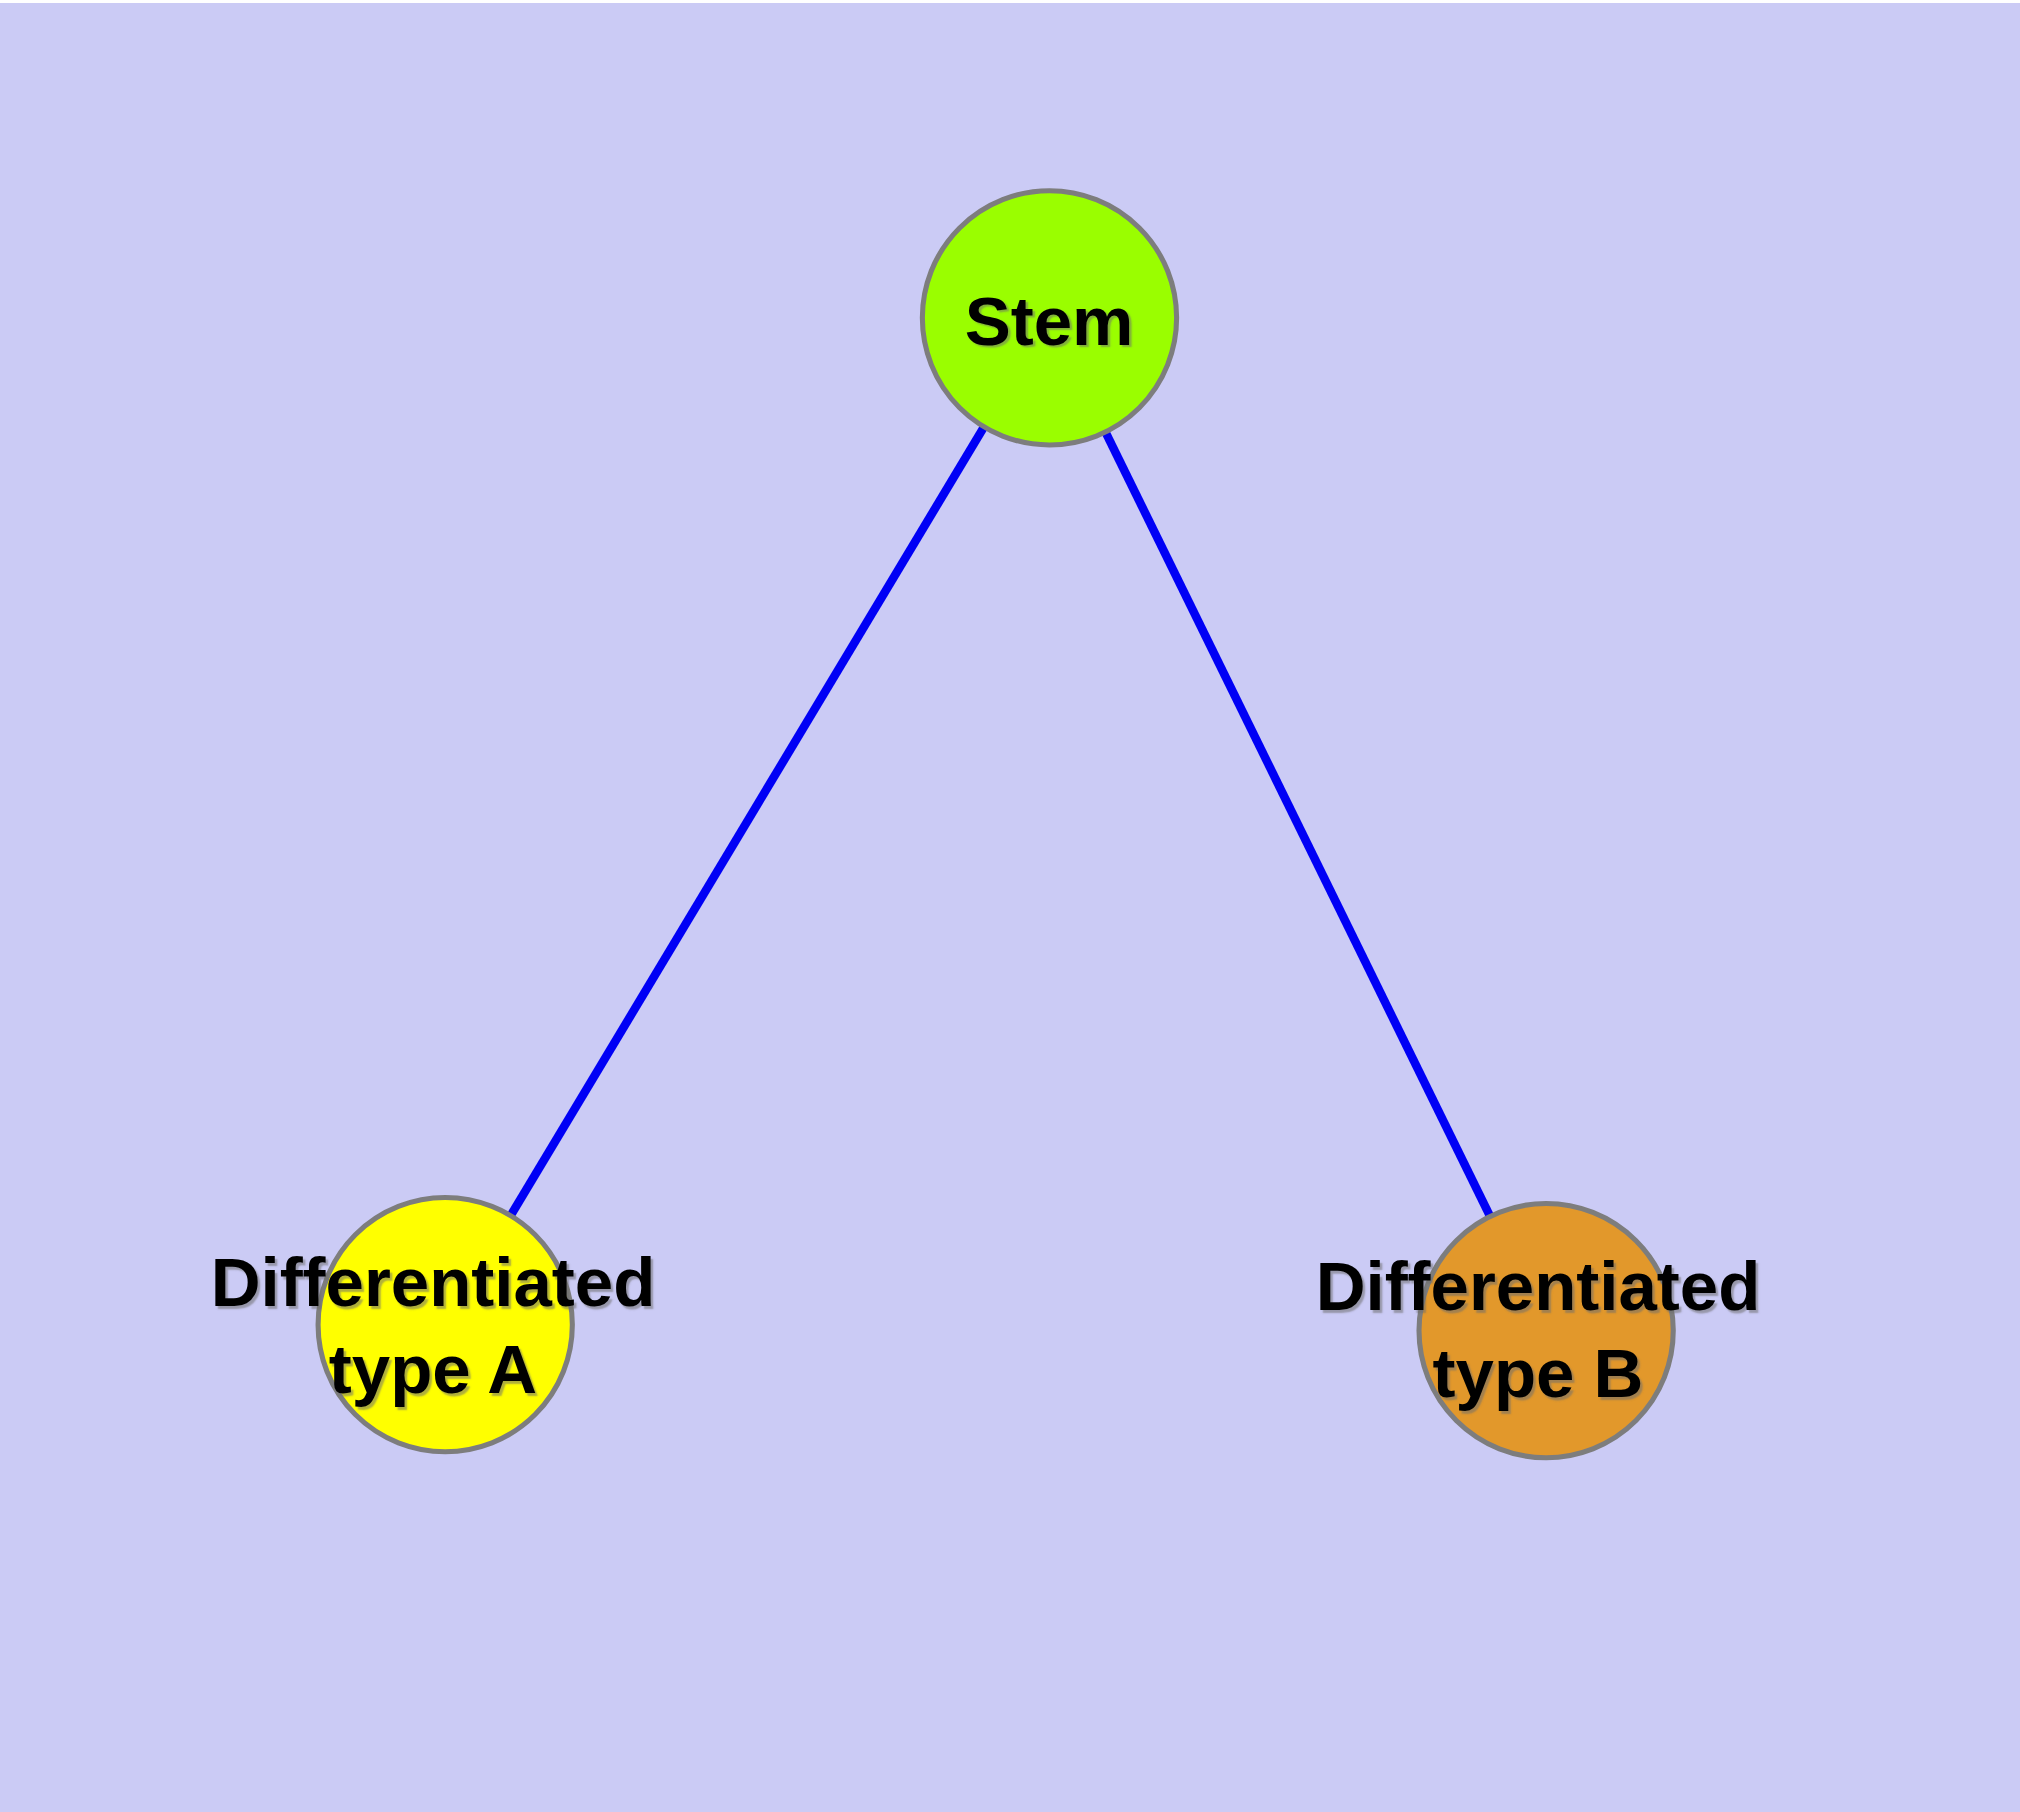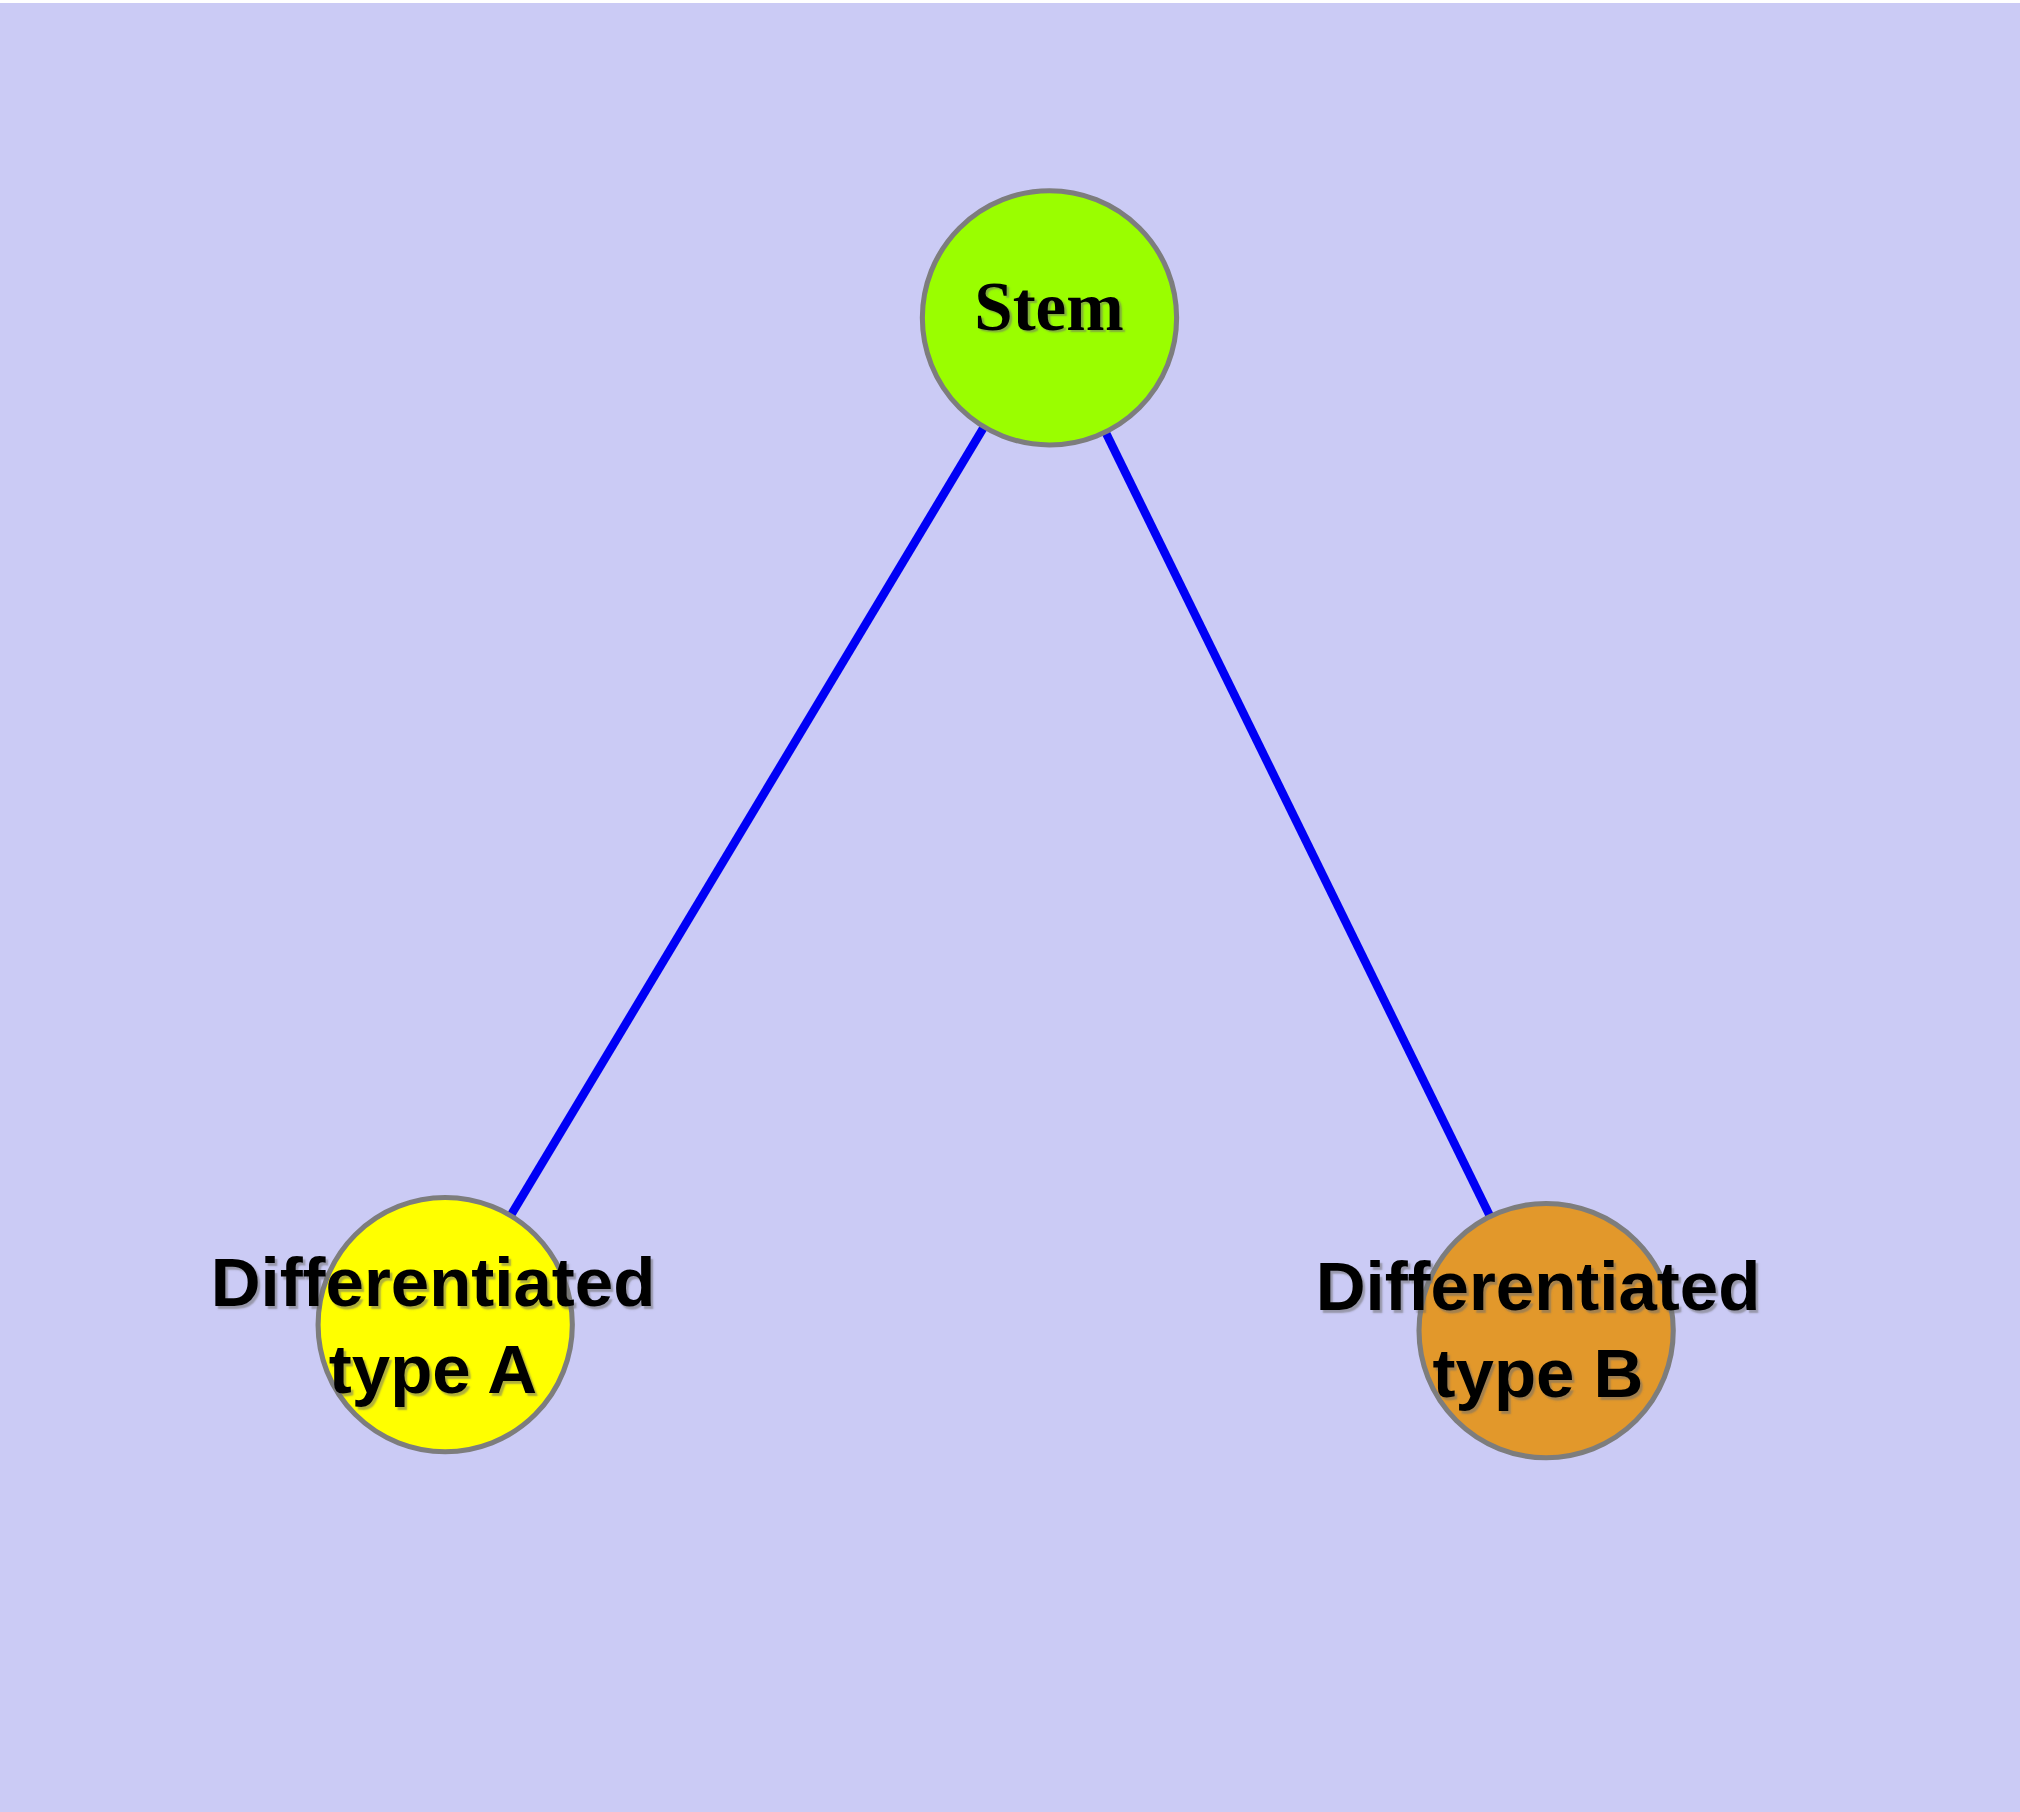--- a/index.html
+++ b/index.html
@@ -42,21 +42,21 @@
     transform: translate(-50%, -50%);
     font-weight: 700;
     font-size: 69px;
     line-height: 1.26;
     color: #000000;
     text-align: center;
     white-space: pre-line;
     text-shadow: 2.5px 2.5px 1.7px rgba(110, 110, 110, 0.55);
     pointer-events: none;
   }
-  .label-stem   { left: 1049px; top: 307px; font-family: Liberation Serif, serif;  }
+  .label-stem   { left: 1049px; top: 322px;  }
   .label-type-a { left: 433px;  top: 1327px; }
   .label-type-b { left: 1538px; top: 1331px; }
 </style>
 </head>
 <body>
 
 <div class="canvas">
 
   <div class="top-strip"></div>
 

